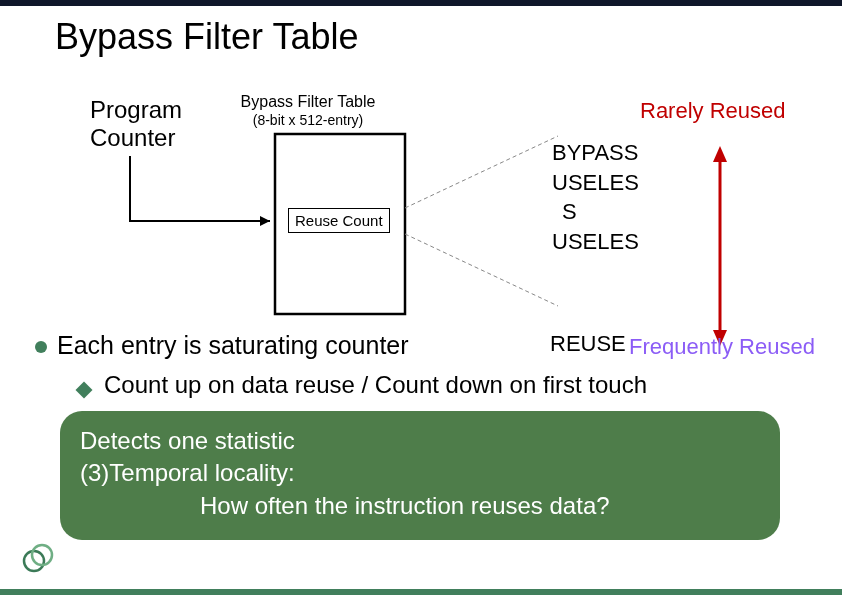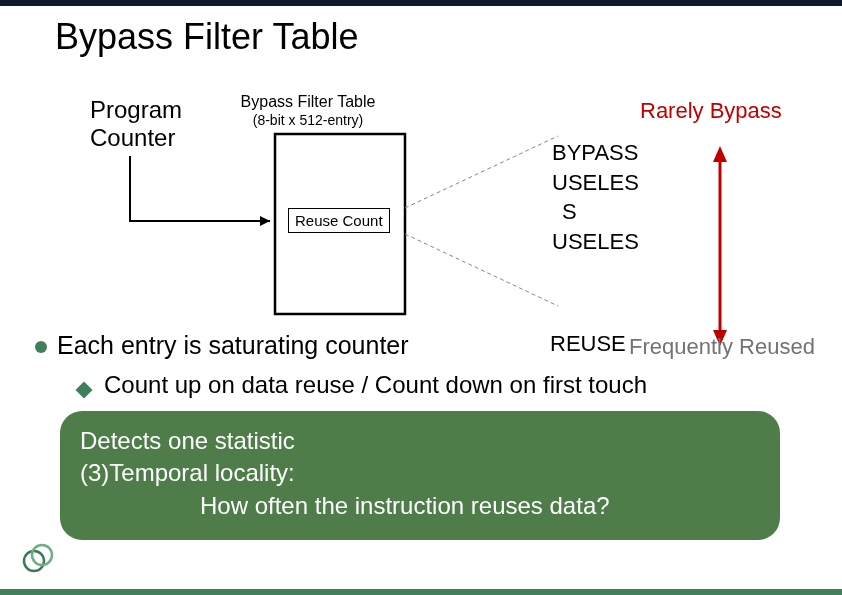--- a/index.html
+++ b/index.html
@@ -73,21 +73,21 @@
     flex-shrink: 0;
   }
   .reuse-word {
     position: absolute;
     left: 550px; top: 325px;
     font-size: 22px;
   }
   .frequently {
     position: absolute;
     left: 629px; top: 328px;
-    color: #737373;
+    color: #8b5cf6;
     font-size: 22px;
   }
   .sub-bullet {
     position: absolute;
     left: 78px; top: 365px;
     font-size: 24px;
     display: flex;
     align-items: center;
     width: 740px;
   }
@@ -143,21 +143,21 @@
     <line x1="405" y1="202" x2="558" y2="130" stroke="#888" stroke-width="1" stroke-dasharray="4 3"></line>
     <line x1="405" y1="228" x2="558" y2="300" stroke="#888" stroke-width="1" stroke-dasharray="4 3"></line>
 
     <line x1="720" y1="150" x2="720" y2="330" stroke="#c00000" stroke-width="3"></line>
     <polygon points="720,140 713,156 727,156" fill="#c00000"></polygon>
     <polygon points="720,340 713,324 727,324" fill="#c00000"></polygon>
   </svg>
 
   <div class="reuse-count-box">Reuse Count</div>
 
-  <div class="rarely">Rarely Bypass</div>
+  <div class="rarely">Rarely Reused</div>
 
   <div class="states">
     <div>BYPASS</div>
     <div>USELES</div>
     <div style="padding-left:10px">S</div>
     <div>USELES</div>
   </div>
 
   <div class="bullet-row">
     <span class="bullet-circle"></span>

